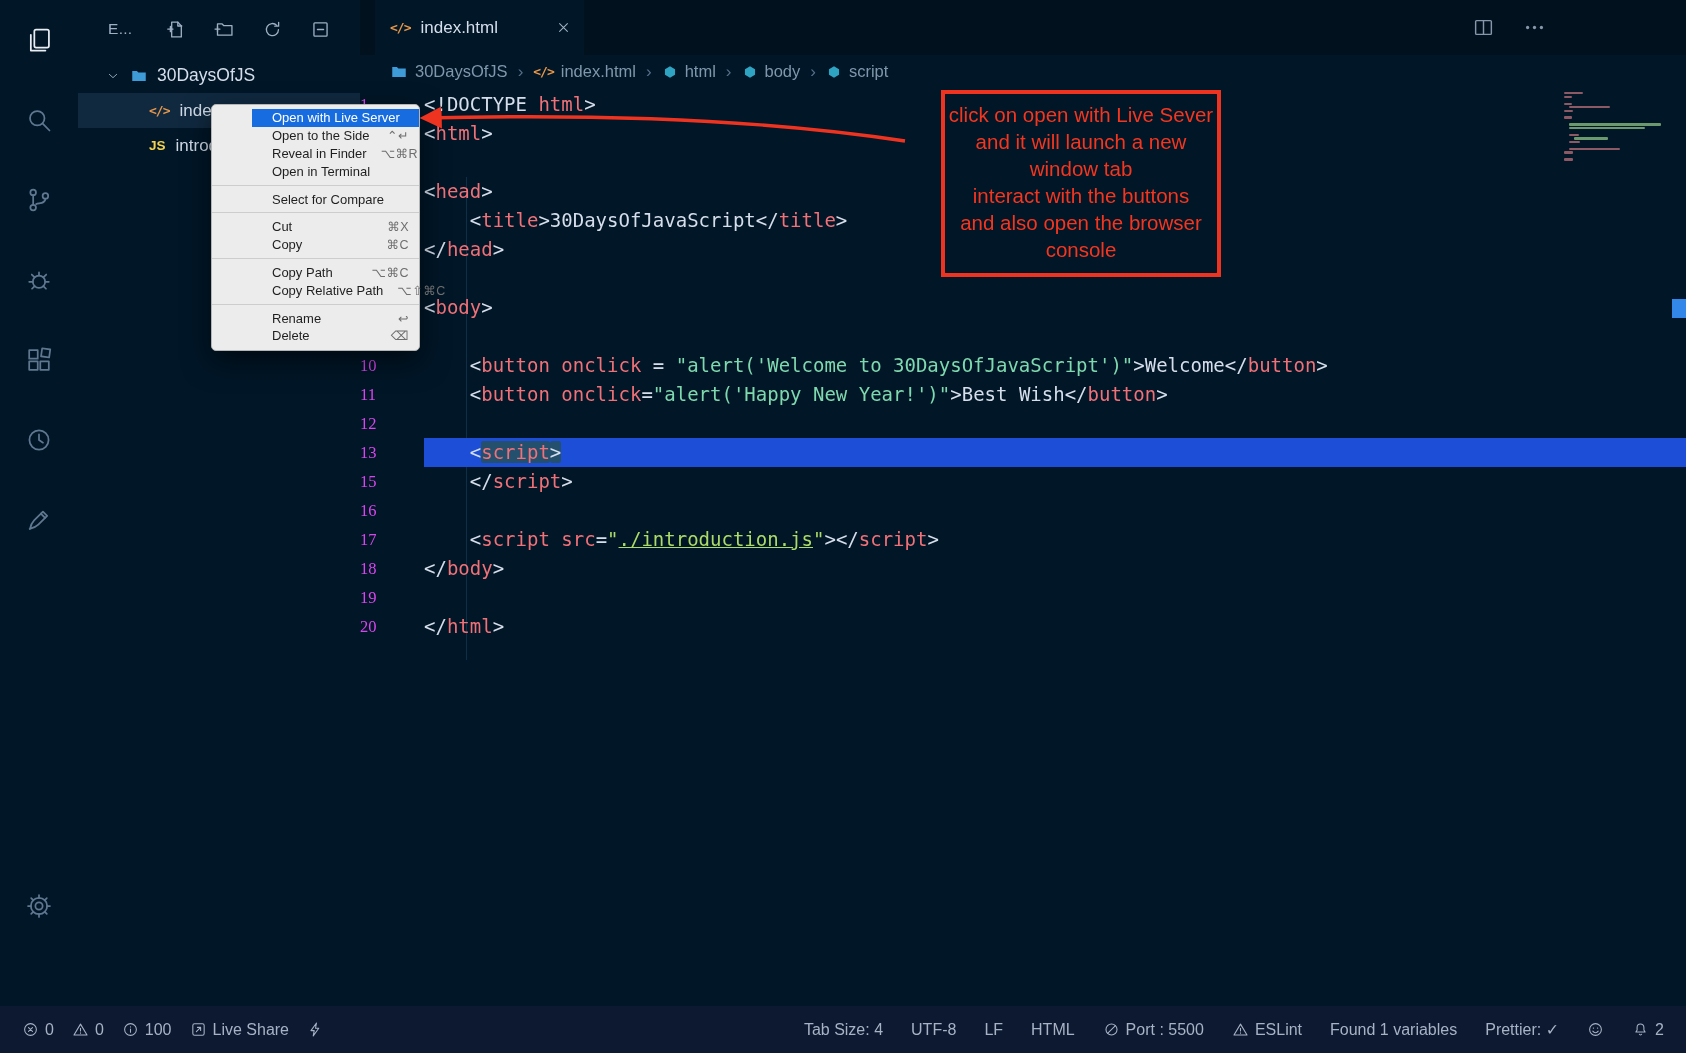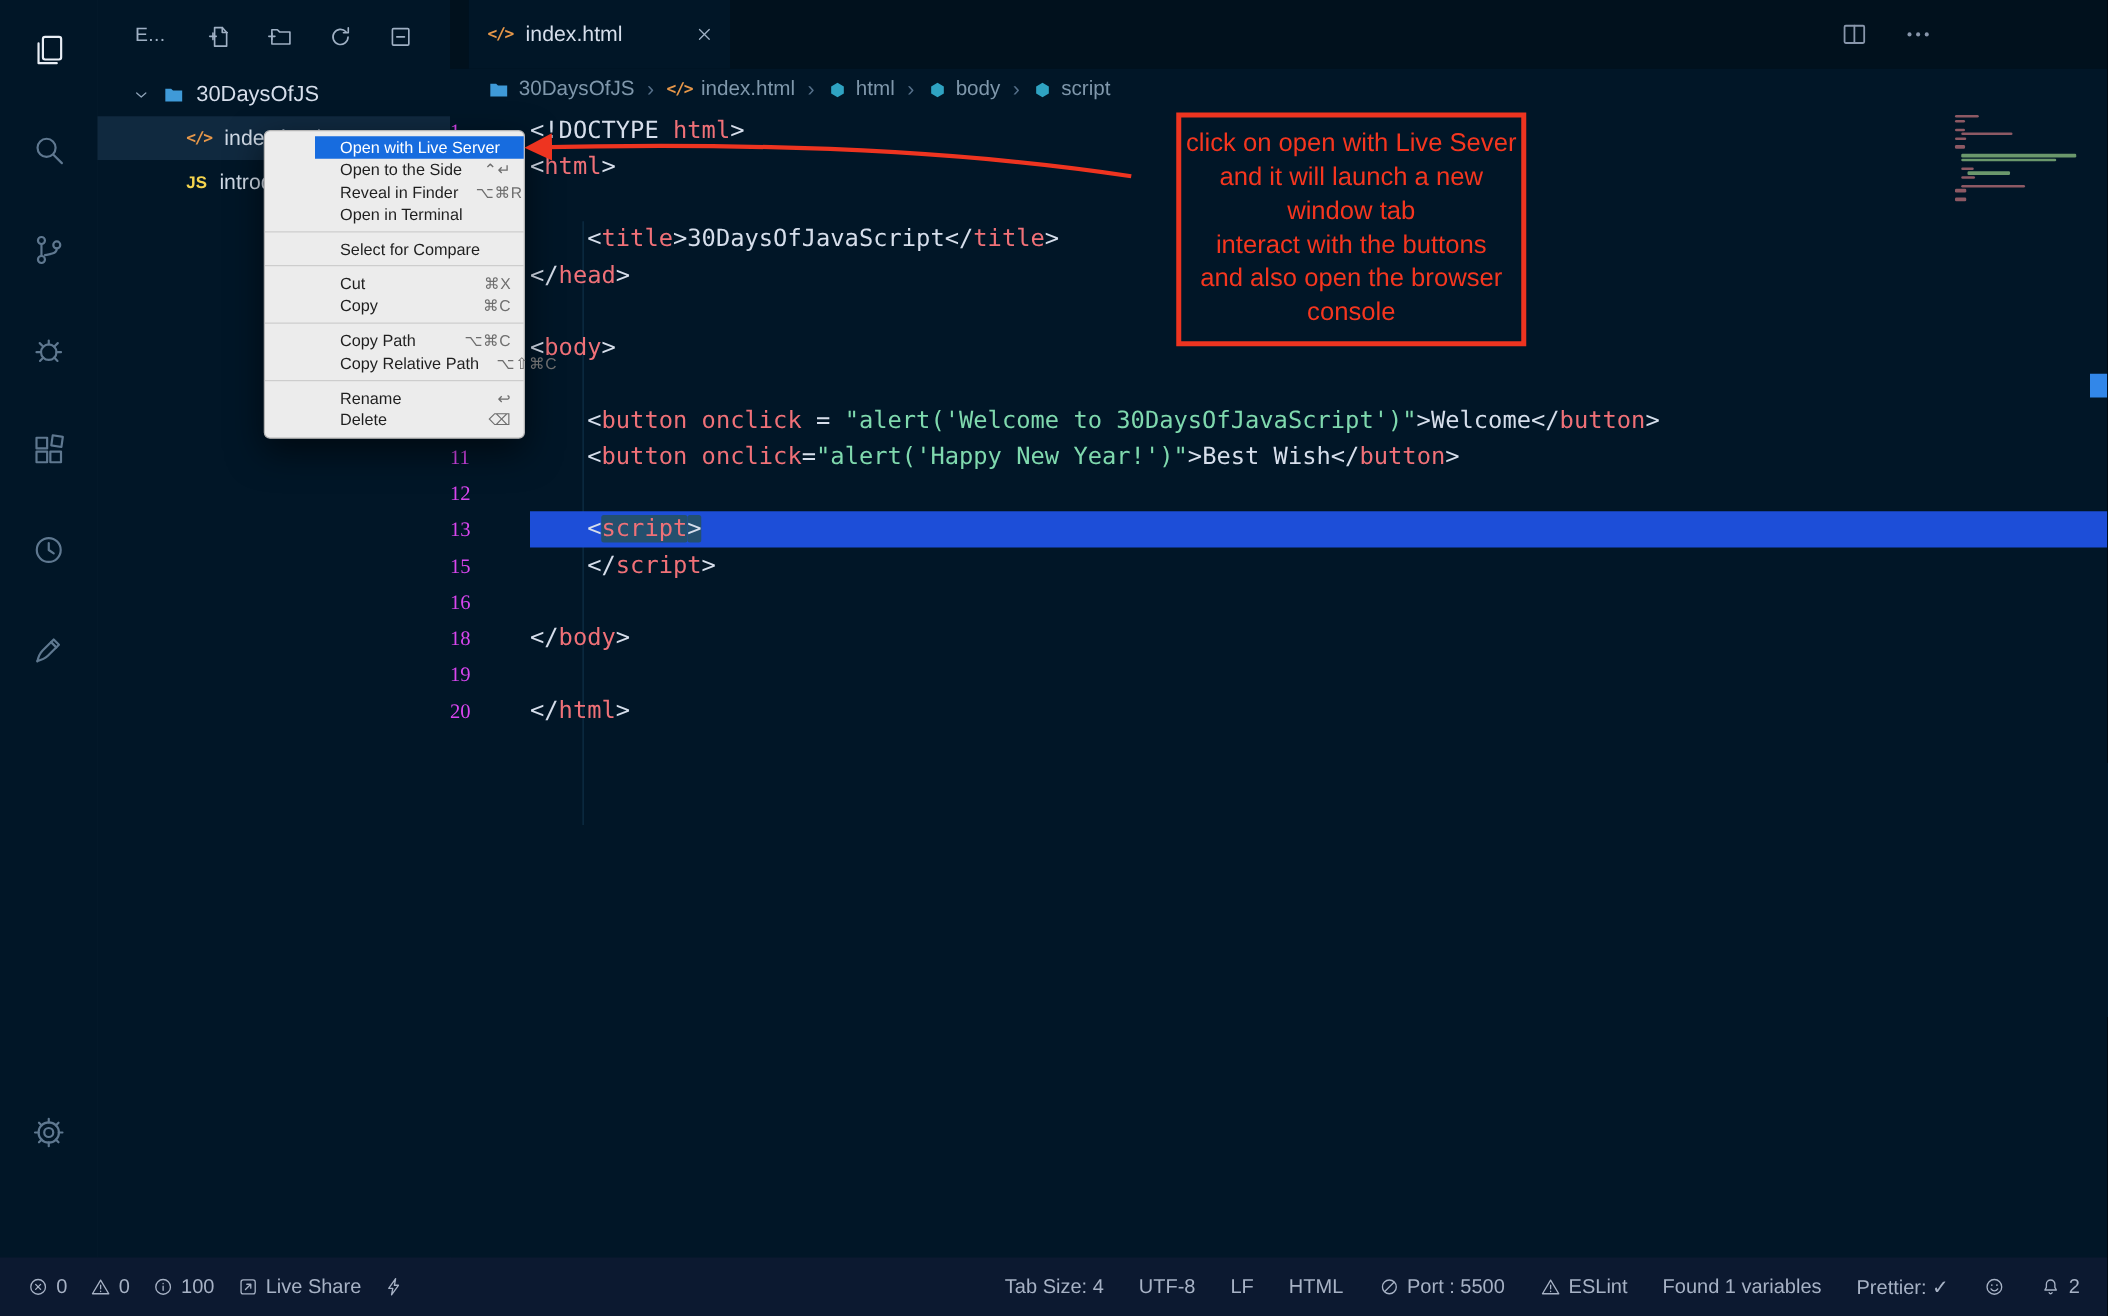--- a/index.html
+++ b/index.html
@@ -325,20 +325,24 @@
           </div>
           <div class="code-line">
             <span class="ln">2</span>
             <span class="lc"><span class="p">&lt;</span><span class="t">html</span><span class="p">&gt;</span></span>
           </div>
           <div class="code-line">
             <span class="ln">3</span>
             <span class="lc"></span>
           </div>
           <div class="code-line">
+            <span class="ln">4</span>
+            <span class="lc"><span class="p">&lt;</span><span class="t">head</span><span class="p">&gt;</span></span>
+          </div>
+          <div class="code-line">
             <span class="ln">5</span>
             <span class="lc"><span class="p">    &lt;</span><span class="t">title</span><span class="p">&gt;</span><span class="w">30DaysOfJavaScript</span><span class="p">&lt;/</span><span class="t">title</span><span class="p">&gt;</span></span>
           </div>
           <div class="code-line">
             <span class="ln">6</span>
             <span class="lc"><span class="p">&lt;/</span><span class="t">head</span><span class="p">&gt;</span></span>
           </div>
           <div class="code-line">
             <span class="ln">7</span>
             <span class="lc"></span>
@@ -367,20 +371,24 @@
             <span class="ln">13</span>
             <span class="lc"><span class="p">    &lt;</span><span class="t hl">script</span><span class="p hl">&gt;</span></span>
           </div>
           <div class="code-line">
             <span class="ln">15</span>
             <span class="lc"><span class="p">    &lt;/</span><span class="t">script</span><span class="p">&gt;</span></span>
           </div>
           <div class="code-line">
             <span class="ln">16</span>
             <span class="lc"></span>
+          </div>
+          <div class="code-line">
+            <span class="ln">17</span>
+            <span class="lc"><span class="p">    &lt;</span><span class="t">script</span><span class="w"> </span><span class="t">src</span><span class="p">=</span><span class="s2">"</span><span class="s2 lnk">./introduction.js</span><span class="s2">"</span><span class="p">&gt;</span><span class="p">&lt;/</span><span class="t">script</span><span class="p">&gt;</span></span>
           </div>
           <div class="code-line">
             <span class="ln">18</span>
             <span class="lc"><span class="p">&lt;/</span><span class="t">body</span><span class="p">&gt;</span></span>
           </div>
           <div class="code-line">
             <span class="ln">19</span>
             <span class="lc"></span>
           </div>
           <div class="code-line">

